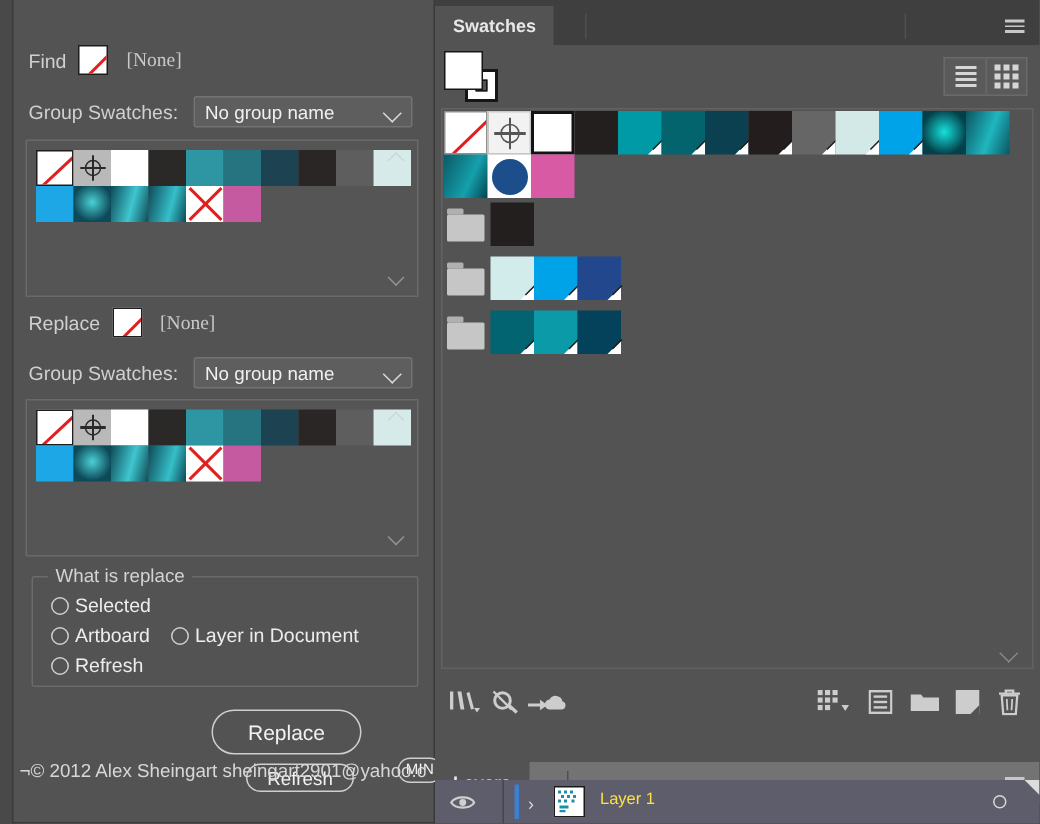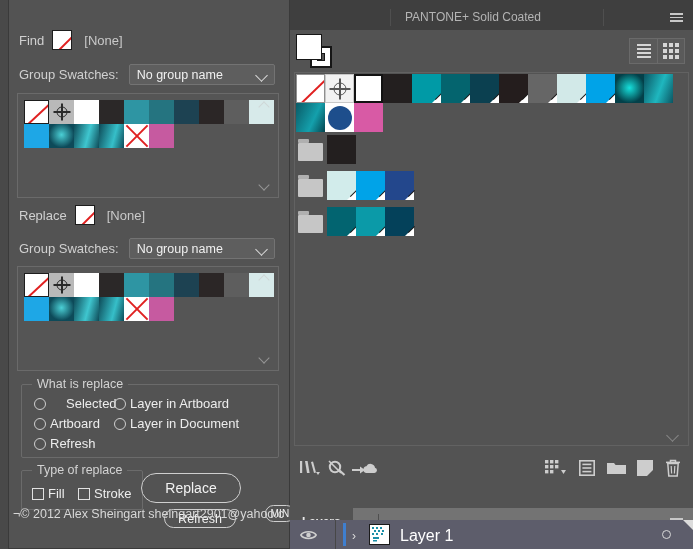--- a/index.html
+++ b/index.html
@@ -45,21 +45,21 @@
   
   .none-sw{
     width:20px;height:20px;background:#ffffff;border:1px solid #1d1d1d;
     box-sizing:border-box;position:relative;overflow:hidden;
   }
   .none-sw::after{
     content:"";position:absolute;left:-4px;top:50%;width:38px;height:1.6px;
     background:#e02020;transform:rotate(-45deg);transform-origin:center;
   }
 
-  .none-text{color:#c9c9c9;font-size:13px;}
+  .none-text{color:#c9c9c9;font-size:13px;font-family:Liberation Serif, serif;}
 
   
   .select{
     position:relative;width:146px;height:21px;background:#5e5e5e;
     border:1px solid #737373;border-radius:2px;box-sizing:border-box;
     display:flex;align-items:center;padding-left:7px;
   }
   .select span{color:#f0f0f0;font-size:12.5px;}
   .select .chev{
     position:absolute;right:8px;top:6px;width:8px;height:8px;
@@ -240,21 +240,21 @@
     display:flex;align-items:center;
   }
   .layer-row .eye{margin-left:10px;}
   .layer-sep{position:absolute;left:45px;top:0;width:1px;height:29px;background:#474747;}
   .layer-sel{position:absolute;left:53px;top:3px;width:3px;height:23px;background:#3f7fd0;}
   .layer-arrow{position:absolute;left:62px;top:9px;color:#dcdcdc;font-size:12px;}
   .layer-thumb{
     position:absolute;left:79px;top:4px;width:21px;height:21px;background:#ffffff;
     border:1.5px solid #1a1a1a;box-sizing:border-box;overflow:hidden;
   }
-  .layer-name{position:absolute;left:110px;top:7px;color:#ffffff;font-size:16px;}
+  .layer-name{position:absolute;left:110px;top:7px;color:#fde047;font-size:11px;}
   .layer-target{
     position:absolute;right:22px;top:10px;width:9px;height:9px;border-radius:50%;
     border:1.4px solid #d8d8d8;box-sizing:border-box;
   }
   .layer-corner{
     position:absolute;right:0;top:0;width:0;height:0;
     border-left:10px solid transparent;border-top:10px solid #dcdcdc;
   }
 </style>
 </head>
@@ -342,70 +342,55 @@
           <div class="sw xcell"></div>
           <div class="sw" style="background:#c65aa0;"></div>
         </div>
         <div class="sw-arrow up" style="top:8px;"></div>
         <div class="sw-arrow dn" style="bottom:8px;"></div>
       </div>
 
       <div class="fs" style="left:12px;top:384px;width:258px;height:74px;">
         <div class="fs-legend">What is replace</div>
 
-        <div class="radio-line" style="left:12px;top:11px;gap:16px;">
+        <div class="radio-line" style="left:12px;top:11px;">
           <span class="radio"></span>
           <span class="radio-lbl">Selected</span>
-        </div>
-        <div class="radio-line" style="left:92px;top:11px;">
-          <span class="radio"></span>
-          <span class="radio-lbl">Layer in Artboard</span>
         </div>
 
         <div class="radio-line" style="left:12px;top:31px;">
           <span class="radio"></span>
           <span class="radio-lbl">Artboard</span>
         </div>
         <div class="radio-line" style="left:92px;top:31px;">
           <span class="radio"></span>
           <span class="radio-lbl">Layer in Document</span>
         </div>
 
         <div class="radio-line" style="left:12px;top:51px;">
           <span class="radio"></span>
           <span class="radio-lbl">Refresh</span>
         </div>
       </div>
 
-      <div class="fs" style="left:12px;top:470px;width:122px;height:40px;">
-        <div class="fs-legend">Type of  replace</div>
-        <div class="radio-line" style="left:10px;top:15px;">
-          <span class="cbox"></span>
-          <span class="radio-lbl">Fill</span>
-        </div>
-        <div class="radio-line" style="left:56px;top:15px;">
-          <span class="cbox"></span>
-          <span class="radio-lbl">Stroke</span>
-        </div>
-      </div>
 
       <div class="btn-pill btn-replace" style="left:132px;top:473px;width:100px;height:30px;">Replace</div>
       <div class="btn-pill btn-refresh" style="left:155px;top:509px;width:72px;height:19px;">Refresh</div>
       <div class="btn-pill btn-min" style="left:256px;top:505px;width:30px;height:17px;">MIN</div>
 
       <div class="copyright">¬© 2012 Alex Sheingart sheingart2901@yahoo.c</div>
     </div>
   </div>
 
   <div class="dock">
     <div class="dock-topline"></div>
 
     <div class="panel-tabs">
+      <div class="ptab active" style="left:0;">Swatches</div>
       <div class="ptab-sep" style="left:100px;"></div>
-      <div class="ptab inactive" style="left:103px;">PANTONE+ Solid Coated</div>
       <div class="ptab-sep" style="left:313px;"></div>
       <div class="hamb" style="right:10px;top:9px;">
           <i></i>
           <i></i>
           <i></i>
         </div>
     </div>
 
     <div class="sw-header">
       <div class="fillstroke">

